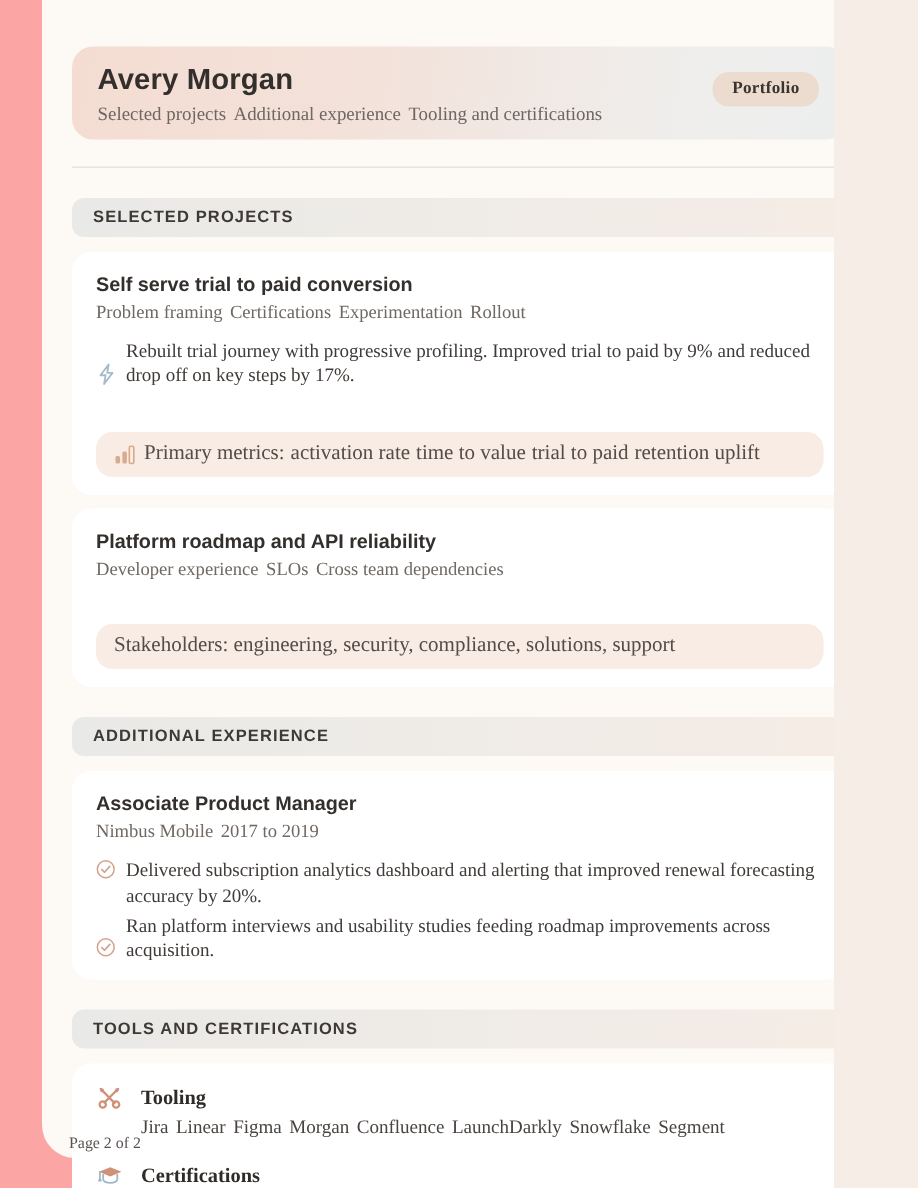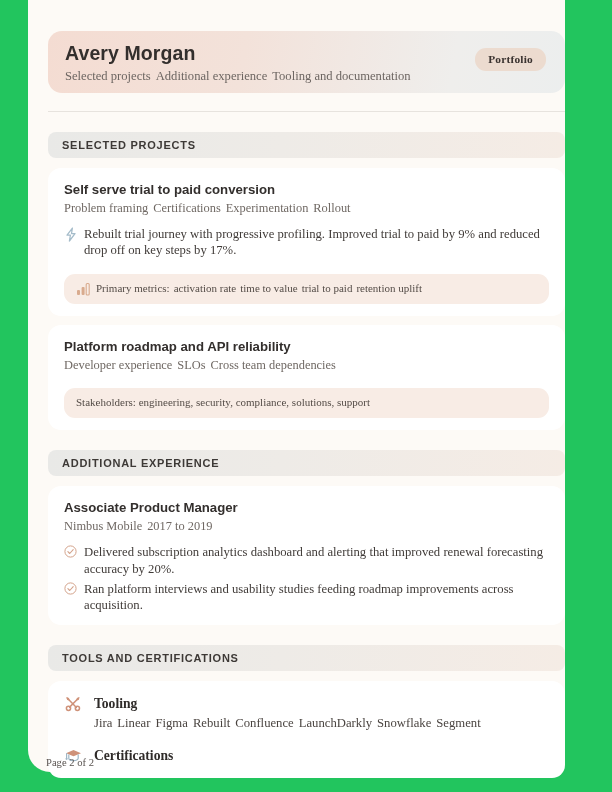--- a/index.html
+++ b/index.html
@@ -5,22 +5,22 @@
 <style>
   * { box-sizing: border-box; }
   html, body {
     margin: 0; padding: 0;
     width: 612px; height: 792px;
     background: #f6ede6;
     font-family: "Liberation Serif", "DejaVu Serif", serif;
   }
   .page {
     position: relative;
-    width: 612px; height: 792px;
-    background: #22c55e;
+    width: 556px; height: 792px;
+    background: #fca5a5;
     overflow: hidden;
   }
   
   .sheet {
     position: absolute;
     left: 28px; top: 0;
     width: 537px; height: 772px;
     background: #fdfaf6;
     border-radius: 0 0 22px 22px;
   }
@@ -121,45 +121,45 @@
   }
   .card-meta span { margin-right: 5px; }
 
   
   .bullets { margin-top: 11px; }
   .bullet {
     display: flex;
     align-items: flex-start;
     margin-bottom: 4px;
   }
-  .bullet:last-child { margin-bottom: 0; }
+  .bullet:last-child { margin-bottom: 0; align-items: flex-end; }
   .bullet-ico {
     flex: 0 0 20px;
     width: 20px; height: 17px;
     display: flex;
     align-items: flex-start;
     justify-content: flex-start;
     padding-top: 1px;
   }
   .bullet-text {
     flex: 1;
     font-size: 12.7px;
     color: #403b38;
     line-height: 16.2px;
   }
 
   
   .chip {
-    margin-top: 16px;
+    margin-top: 30px;
     background: #f8ece5;
     border-radius: 11px;
     padding: 7px 14px 8px 12px;
     display: flex;
     align-items: center;
-    font-size: 11px;
+    font-size: 14px;
     color: #544c47;
     line-height: 15px;
   }
   .chip.plain { }
   .chip-ico {
     flex: 0 0 20px;
     display: flex; align-items: center;
   }
   .chip-text span { margin-right: 4px; }
 
@@ -202,21 +202,21 @@
 
 <div class="page">
   <div class="sheet"></div>
 
   <div class="content">
 
     <div class="header">
       <div class="header-inner">
         <div class="name">Avery Morgan</div>
         <div class="tagline">
-          <span>Selected projects</span><span>Additional experience</span><span>Tooling and documentation</span>
+          <span>Selected projects</span><span>Additional experience</span><span>Tooling and certifications</span>
         </div>
       </div>
       <div class="badge">Portfolio</div>
     </div>
 
     <div class="divider"></div>
 
     <div class="section-pill">
       <div class="section-pill-label">SELECTED PROJECTS</div>
     </div>
@@ -304,21 +304,21 @@
               <path d="M14.4 3.2 L5.6 12.1" stroke="#cf9279" stroke-width="1.5" stroke-linecap="round"></path>
               <path d="M2.2 2.1 L5 2.9 L5.6 5.5 L3.2 5 Z" fill="#cf9279"></path>
               <path d="M15.6 2.1 L12.9 2.9 L12.3 5.5 L14.7 5 Z" fill="#cf9279"></path>
               <circle cx="13.4" cy="13.3" r="2.1" fill="none" stroke="#cf9279" stroke-width="1.5"></circle>
               <circle cx="4.5" cy="13.3" r="2.1" fill="none" stroke="#cf9279" stroke-width="1.5"></circle>
             </svg>
           </div>
           <div class="group-title">Tooling</div>
         </div>
         <div class="group-items">
-          <span>Jira</span><span>Linear</span><span>Figma</span><span>Rebuilt</span><span>Confluence</span><span>LaunchDarkly</span><span>Snowflake</span><span>Segment</span>
+          <span>Jira</span><span>Linear</span><span>Figma</span><span>Morgan</span><span>Confluence</span><span>LaunchDarkly</span><span>Snowflake</span><span>Segment</span>
         </div>
       </div>
 
       <div class="group">
         <div class="group-head">
           <div class="group-ico">
             <svg width="19" height="17" viewBox="0 0 19 17">
               <path d="M9.5 3.1 L17 6.2 L9.5 9.3 L2 6.2 Z" fill="#cf9279"></path>
               <path d="M4.8 7.6 V11.3 C4.8 12.6 6.9 13.6 9.5 13.6 C12.1 13.6 14.2 12.6 14.2 11.3 V7.6" fill="none" stroke="#9fb7c6" stroke-width="1.2"></path>
               <path d="M2.6 6.5 V11.1" stroke="#9fb7c6" stroke-width="1.2" stroke-linecap="round"></path>

